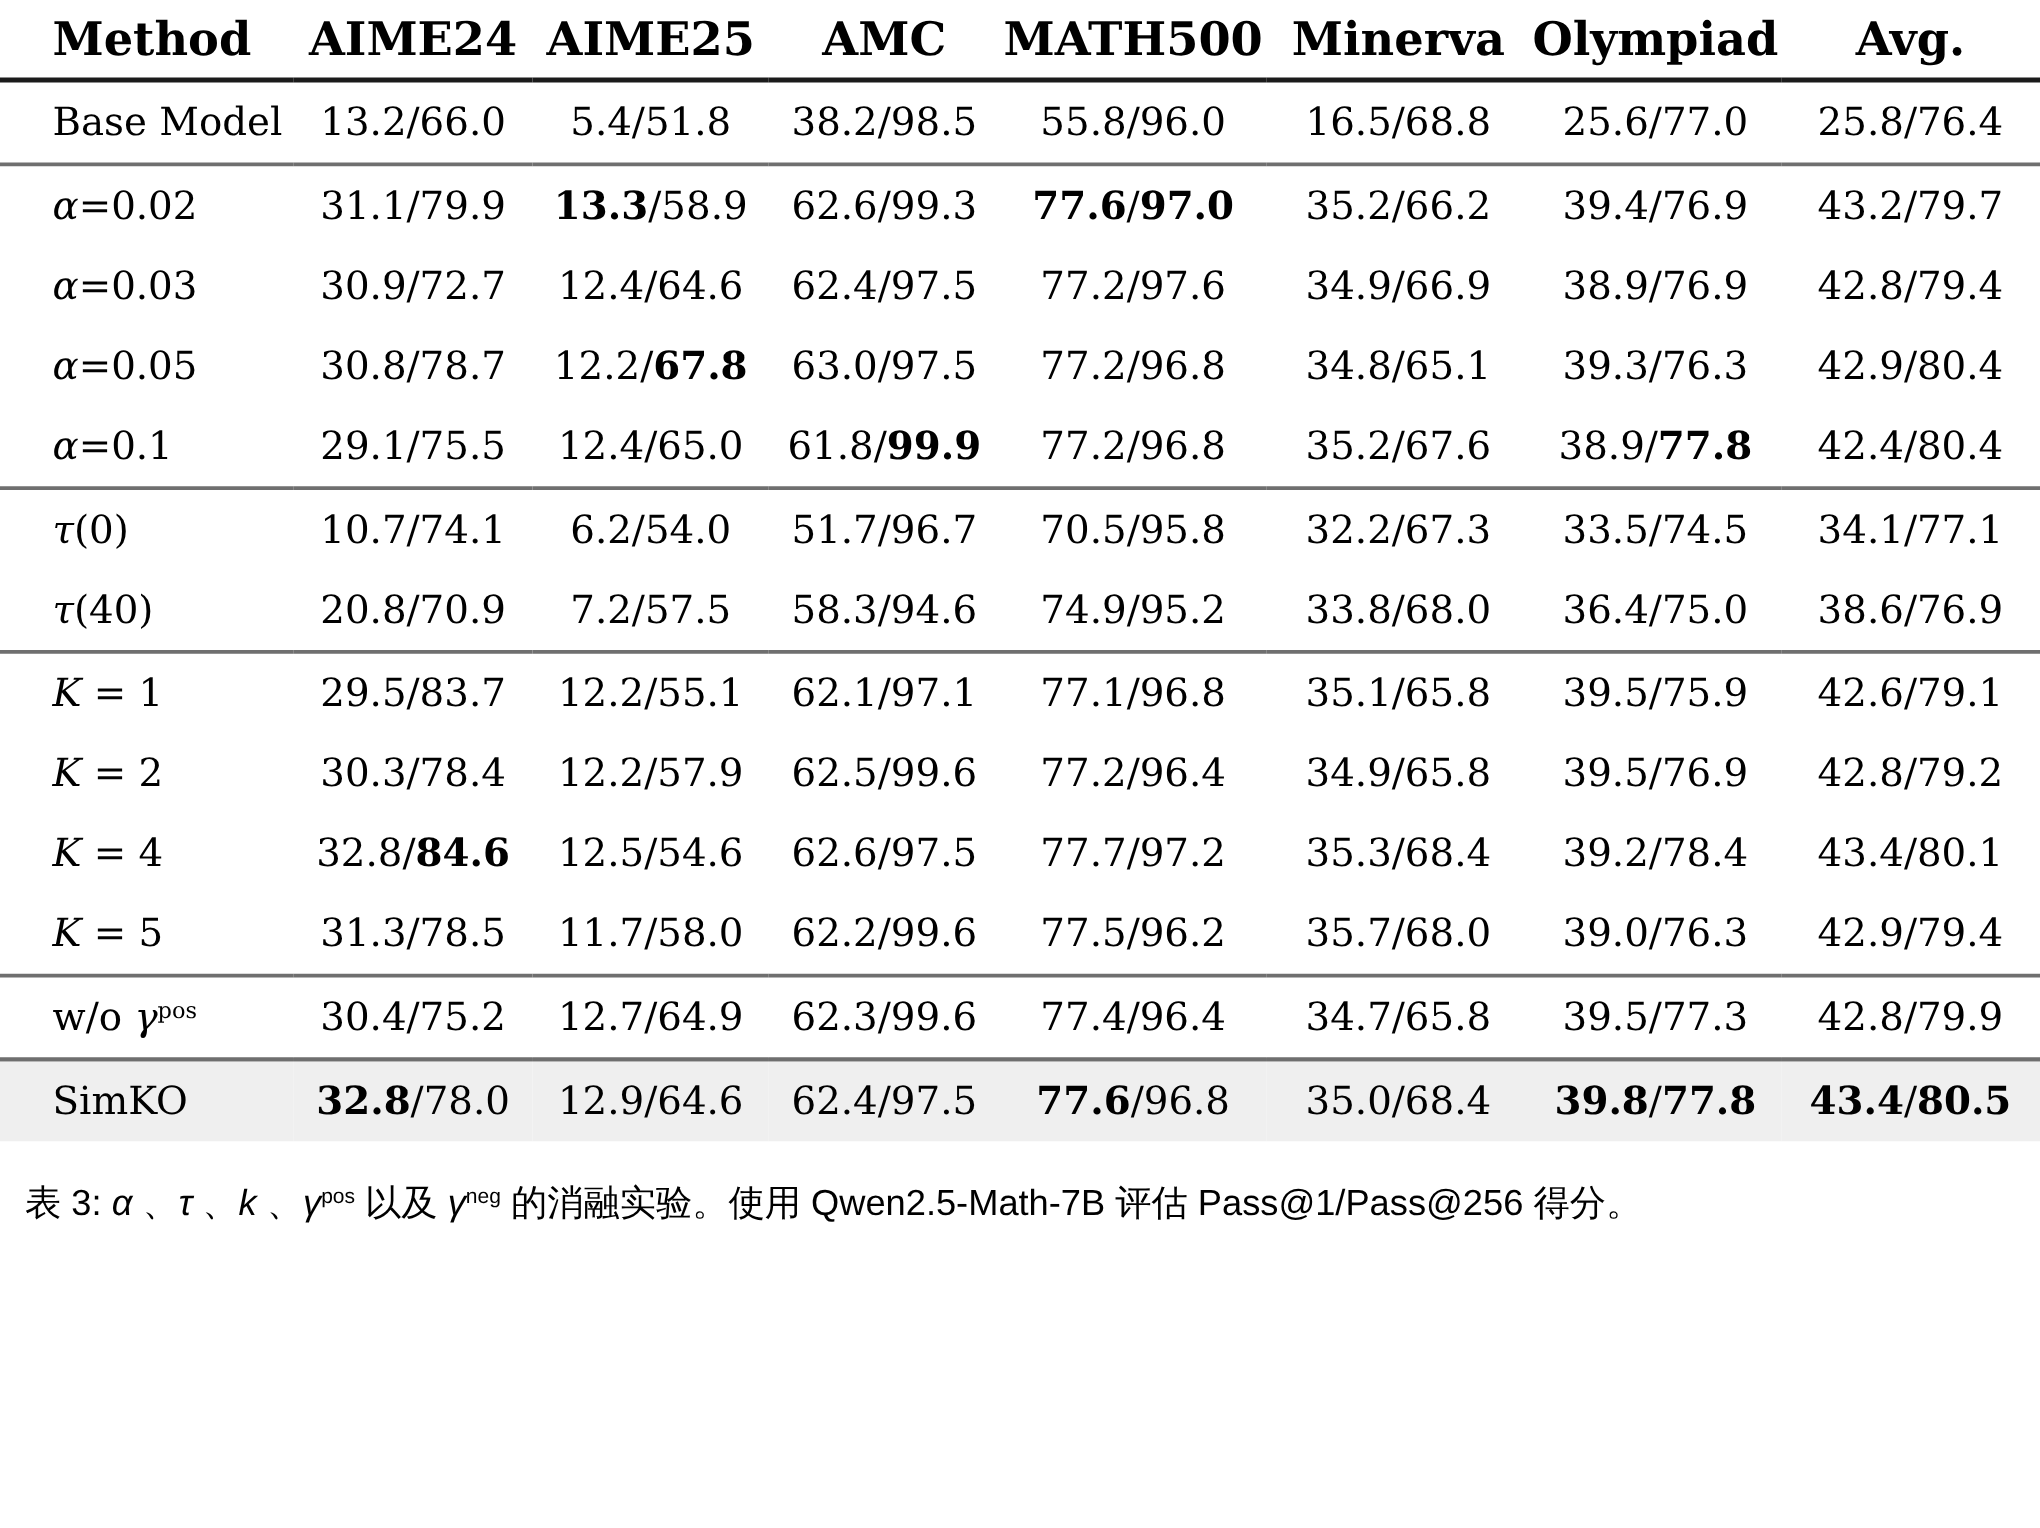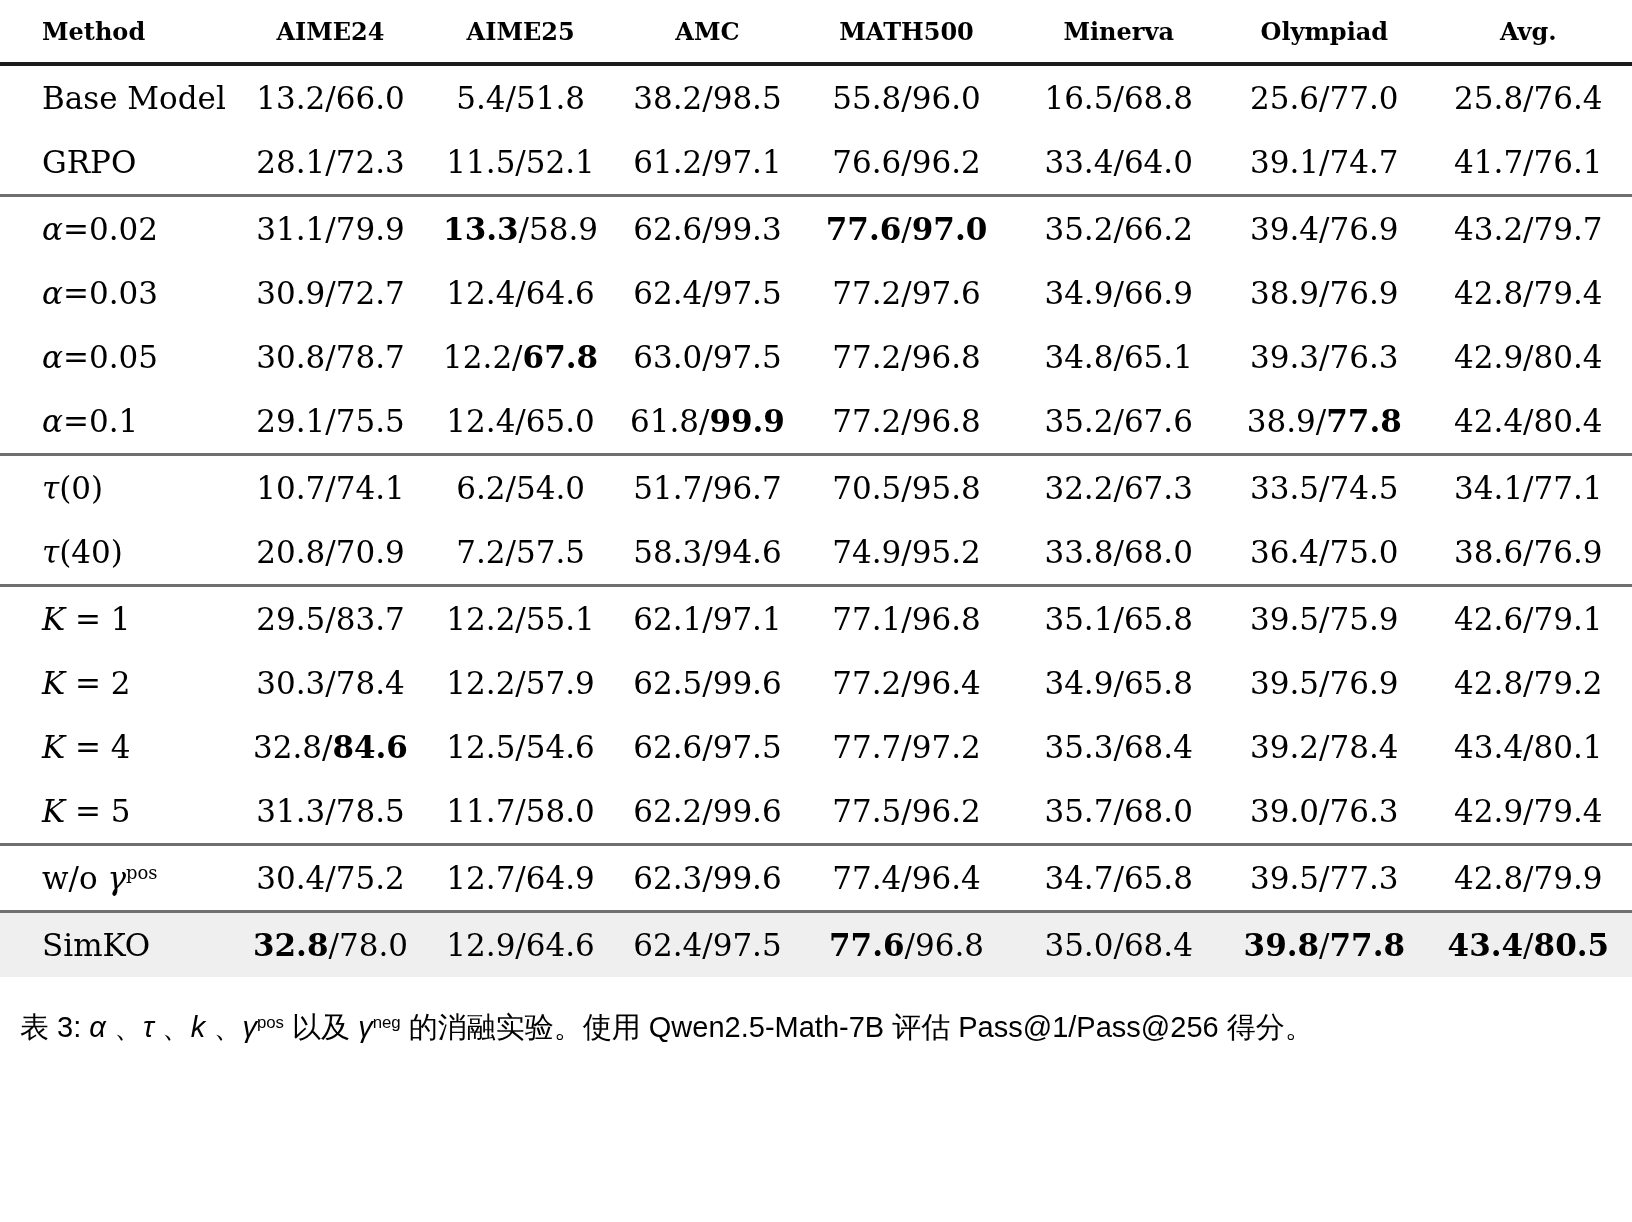--- a/index.html
+++ b/index.html
@@ -1,19 +1,19 @@
 <!DOCTYPE html>
 <html><head>
 <meta charset="utf-8">
 <style>
   html,body{margin:0;padding:0;background:#ffffff;color:#000;}
   body{width:1632px;height:1222px;overflow:hidden;
        font-family:"DejaVu Serif","Liberation Serif",serif;}
   table{border-collapse:collapse;width:1632px;table-layout:fixed;}
-  thead th{font-weight:bold;font-size:24px;height:62px;text-align:center;
+  thead th{font-weight:bold;font-size:37px;height:62px;text-align:center;
            vertical-align:middle;padding:0;border-bottom:4px solid #1b1b1b;}
   td{font-size:31px;height:64px;text-align:center;vertical-align:middle;padding:0;
      white-space:nowrap;}
   th:first-child,td:first-child{text-align:left;padding-left:42px;}
   tbody.group{border-bottom:3px solid #6f6f6f;}
   tbody.group:last-child{border-bottom:none;}
   b{font-weight:bold;}
   i{font-style:italic;}
   sup{font-size:0.58em;vertical-align:0.55em;line-height:0;}
   .caption{margin:30px 0 0 20px;font-size:29px;line-height:1.4;
@@ -48,30 +48,20 @@
 <tbody class="group">
       <tr>
         <td>Base Model</td>
         <td>13.2/66.0</td>
         <td>5.4/51.8</td>
         <td>38.2/98.5</td>
         <td>55.8/96.0</td>
         <td>16.5/68.8</td>
         <td>25.6/77.0</td>
         <td>25.8/76.4</td>
-      </tr>
-      <tr>
-        <td>GRPO</td>
-        <td>28.1/72.3</td>
-        <td>11.5/52.1</td>
-        <td>61.2/97.1</td>
-        <td>76.6/96.2</td>
-        <td>33.4/64.0</td>
-        <td>39.1/74.7</td>
-        <td>41.7/76.1</td>
       </tr>
     </tbody>
     <tbody class="group">
       <tr>
         <td><i>α</i>=0.02</td>
         <td>31.1/79.9</td>
         <td><b>13.3</b>/58.9</td>
         <td>62.6/99.3</td>
         <td><b>77.6</b>/<b>97.0</b></td>
         <td>35.2/66.2</td>

